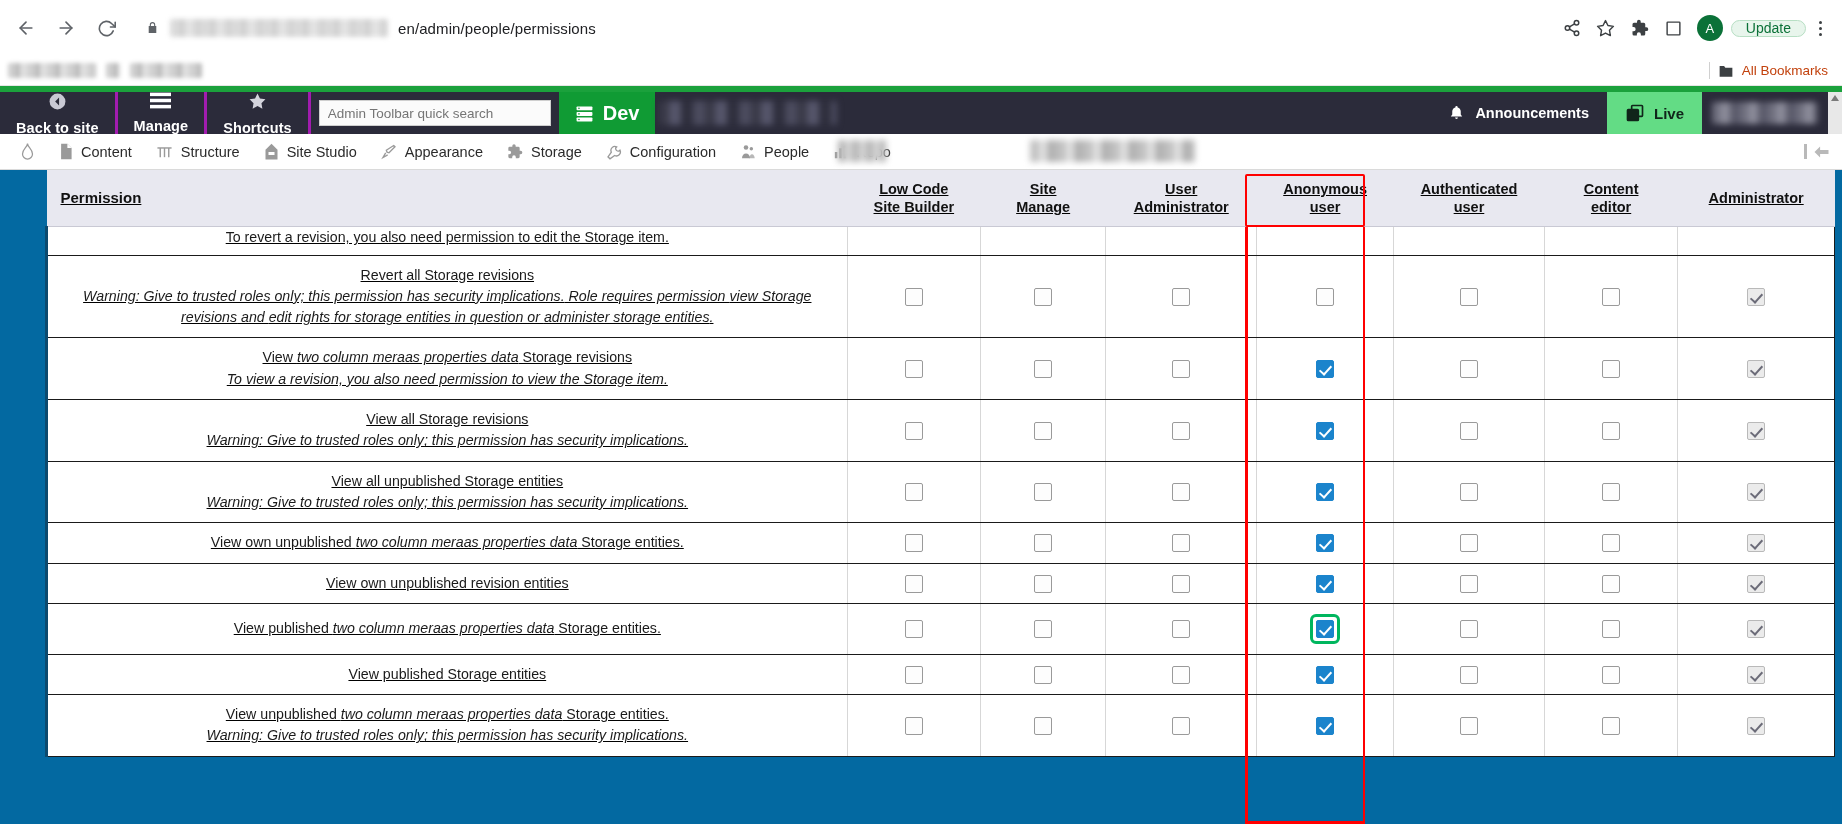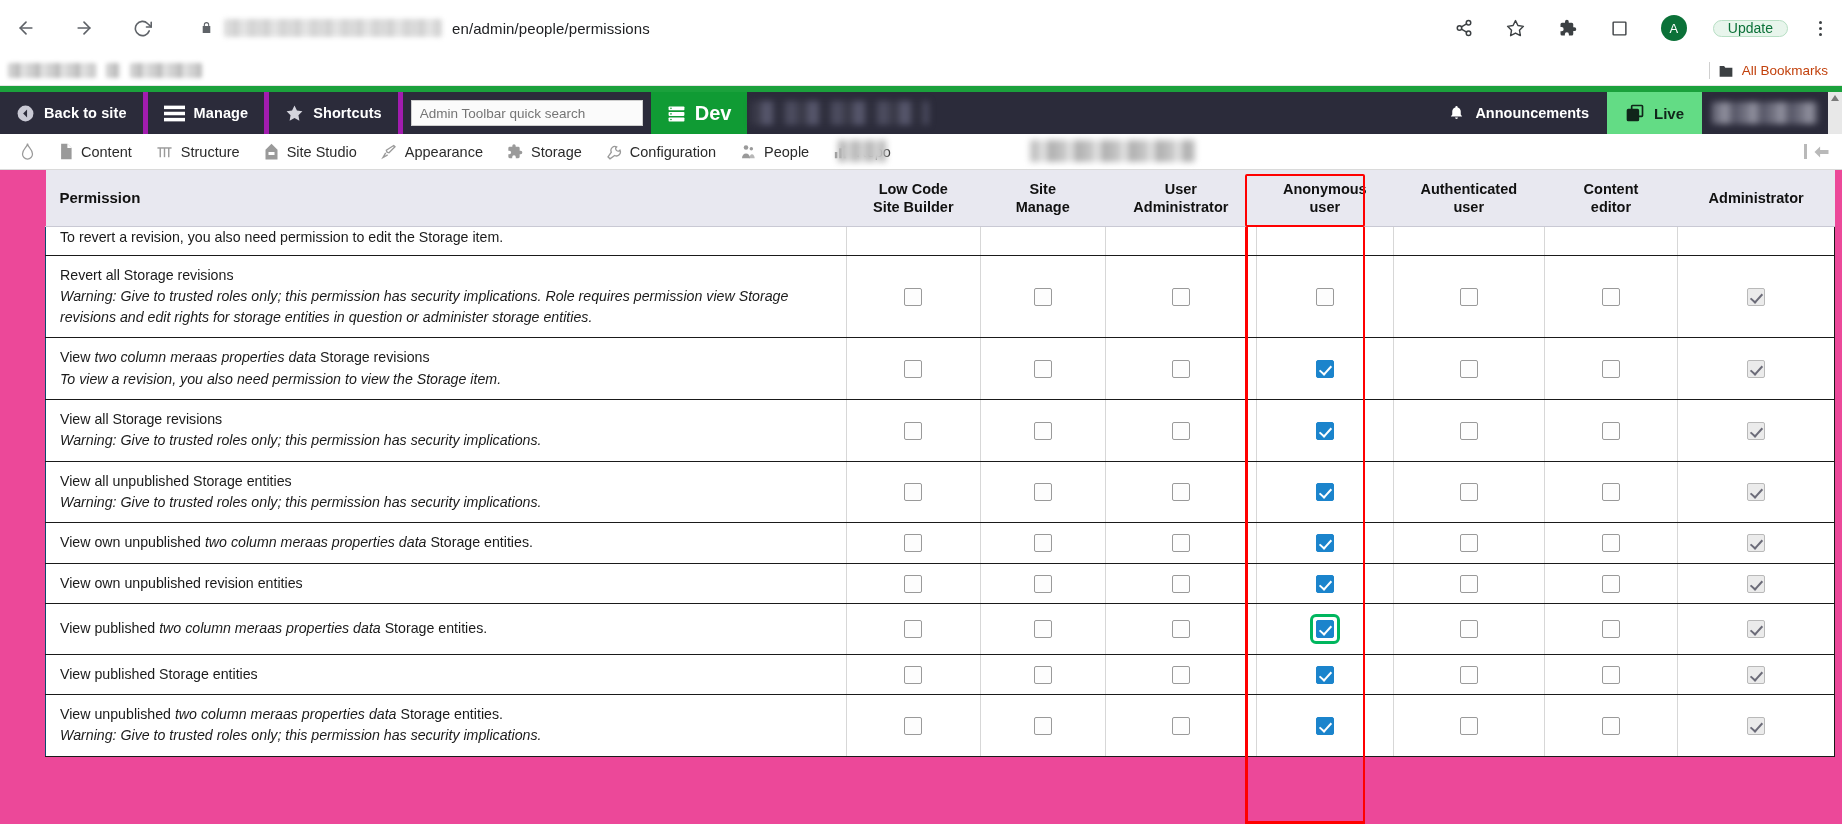--- a/index.html
+++ b/index.html
@@ -6,21 +6,21 @@
   html, body {
     width: 1842px; height: 824px;
     font-family: "Liberation Sans", sans-serif;
     background: #ffffff;
     overflow: hidden;
   }
 
   
   .browser-chrome { width:100%; background:#ffffff; }
   .chrome-top {
-    height: 56px; display:flex; align-items:center; gap:18px;
+    height: 56px; display:flex; align-items:center; gap:0;
     padding: 0 10px 0 6px; background:#ffffff;
   }
   .nav-btn {
     width:40px; height:40px; display:flex; align-items:center; justify-content:center;
     color:#5f6368; border-radius:50%;
   }
   .nav-btn svg { display:block; }
   .omnibox {
     flex:1; height:36px; background:#ffffff; border-radius:18px;
     display:flex; align-items:center; gap:10px; padding:0 14px;
@@ -67,21 +67,21 @@
   
   .green-strip { height:6px; background:#1ba13c; }
   .admin-bar {
     height:42px; background:#2b2b3a; display:flex; align-items:stretch;
     color:#ffffff; font-size:14.5px; position:relative;
   }
   .ab-item {
     display:flex; align-items:center; gap:9px; padding:0 16px; white-space:nowrap;
     font-weight:700; letter-spacing:.1px;
   }
-  .ab-item.sep { border-right:5px solid #a21caf; }
+  .ab-item.sep { border-right:3px solid #a21caf;flex-direction:column; }
   .ab-icon { display:flex; align-items:center; justify-content:center; flex:none; }
   .ab-search {
     display:flex; align-items:center; padding:0 8px;
   }
   .ab-search input {
     width:232px; height:18px; border:1px solid #cfcfcf; background:#fbfbfb;
     font-size:13.5px; color:#444; padding:12px 8px; font-family:"Liberation Sans",sans-serif;
     outline:none;
   }
   .ab-dev {
@@ -125,36 +125,36 @@
   }
   .nav-blur-b {
     position:absolute; left:1030px; top:6px; width:165px; height:22px;
     background: repeating-linear-gradient(90deg,#c2c2c2 0,#c2c2c2 9px,#e0e0e0 9px,#e0e0e0 17px,#b3b3b3 17px,#b3b3b3 27px);
     filter: blur(3px);
   }
   .nav-toggle { position:absolute; right:12px; top:0; height:100%; display:flex; align-items:center; gap:6px; }
   .nav-toggle .bar { width:3px; height:15px; background:#b9b9b9; display:block; }
 
   
-  .table-wrap { position:relative; width:100%; height:calc(824px - 56px - 30px - 6px - 42px - 36px); overflow:hidden; background:#ec4899; }
+  .table-wrap { position:relative; width:100%; height:calc(824px - 56px - 30px - 6px - 42px - 36px); overflow:hidden; background:#0369a1;text-decoration:underline; }
   table.perm { border-collapse:collapse; width:1790px; margin-left:45px; table-layout:fixed; }
   table.perm thead th {
     background:#e8e8f0; color:#111; font-size:14.5px; font-weight:700;
     padding:10px 6px; text-align:center; vertical-align:middle; line-height:1.25;
     border-bottom:1px solid #c9c9d4;
   }
   table.perm thead th.permcol { text-align:left; padding-left:14px; font-size:15px; }
   table.perm tbody td {
     border-top:1px solid #1a1a1a; border-bottom:1px solid #1a1a1a;
     border-left:1px solid #d7d7d7; border-right:1px solid #d7d7d7;
     padding:10px 6px; text-align:center; vertical-align:middle; background:#fff;
   }
   table.perm tbody td.desc {
-    text-align:left; padding:9px 14px; font-size:14.2px; color:#1a1a1a; line-height:1.5;
-    border-left:1px solid #0c4a6e;
+    text-align:center; padding:9px 14px; font-size:14.2px; color:#1a1a1a; line-height:1.5;
+    border-left:3px solid #0c4a6e;
   }
   table.perm tbody td.lastcol { border-right:1px solid #1a1a1a; }
   .desc em { font-style:italic; }
   .warn { font-style:italic; }
 
   .cb {
     width:18px; height:18px; border:1px solid #9a9a9a; background:#fdfdfd;
     border-radius:2px; display:inline-block; position:relative; vertical-align:middle;
   }
   .cb.checked { background:#1b84cc; border-color:#1b84cc; }

